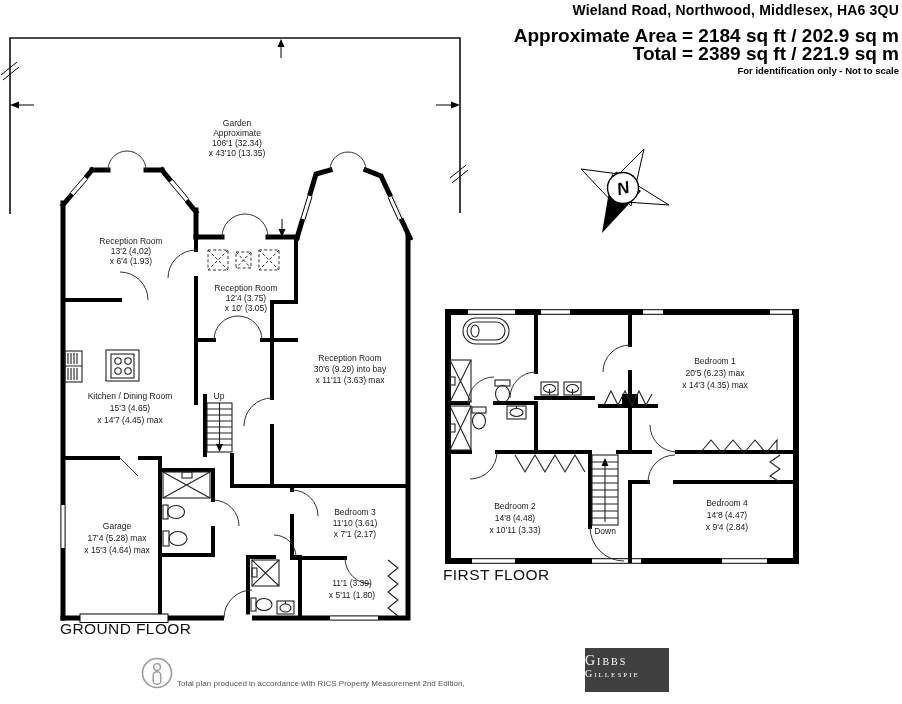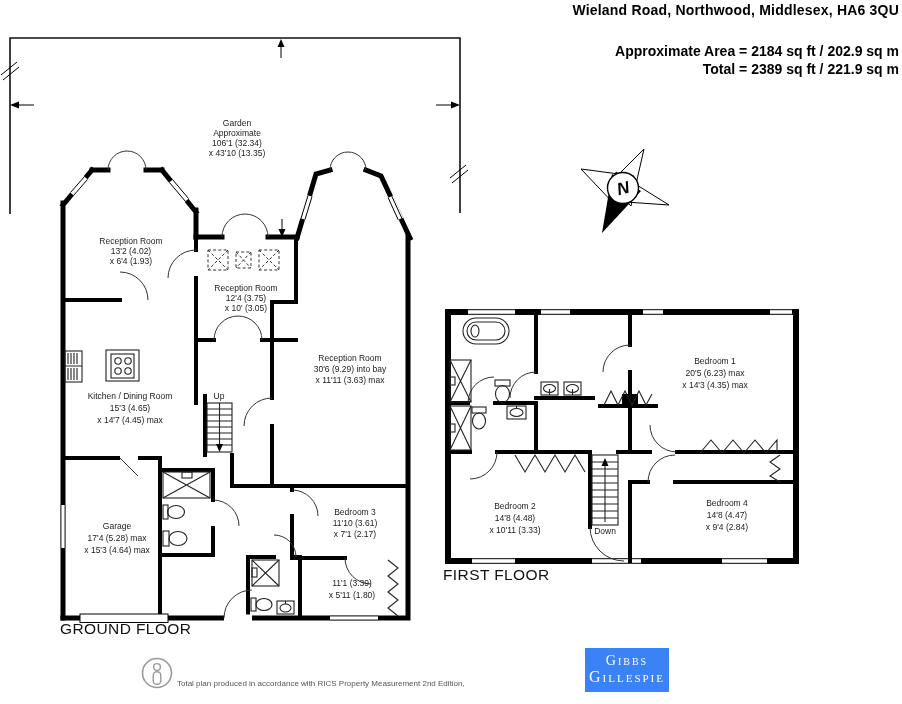--- a/index.html
+++ b/index.html
@@ -1,54 +1,55 @@
 <!DOCTYPE html>
 <html><head>
 <meta charset="utf-8">
 <style>
   html,body{margin:0;padding:0;background:#fff;}
   #page{position:relative;width:902px;height:704px;background:#fff;overflow:hidden;
         font-family:"Liberation Sans",sans-serif;}
   
   #hdr{position:absolute;top:0;right:3px;width:640px;text-align:right;}
   #hdr .title{font-size:14px;font-weight:bold;color:#000;letter-spacing:.2px;margin-top:2px;}
-  #hdr .areas{margin-top:25px;font-size:14px;font-weight:600;color:#000;line-height:17.5px;}
+  #hdr .areas{margin-top:9px;font-size:19px;font-weight:600;color:#000;line-height:17.5px;}
   #hdr .note{font-size:9.5px;font-weight:600;color:#000;margin-top:3px;}
   
   #plan{position:absolute;left:0;top:0;}
   .wallx{stroke:#000;stroke-width:5;fill:none;stroke-linecap:square;}
   .walli{stroke:#000;stroke-width:4;fill:none;stroke-linecap:square;}
   .thin{stroke:#222;stroke-width:1.1;fill:none;}
   .door{stroke:#333;stroke-width:1;fill:none;}
   .winw{stroke:#fff;stroke-width:7;fill:none;}
   .winl{stroke:#000;stroke-width:1;fill:none;}
   .gard{stroke:#111;stroke-width:1.6;fill:none;}
   .rl{font-size:8.5px;fill:#1a1a1a;text-anchor:middle;}
   .fl{font-size:15.5px;fill:#111;letter-spacing:.4px;}
   .dash{stroke:#333;stroke-width:1;fill:none;stroke-dasharray:3,2.2;}
   
   #foot{position:absolute;left:140px;top:654px;width:760px;}
   #foot .txt{position:absolute;left:37px;top:0;font-size:8px;color:#555;line-height:12px;white-space:pre;}
-  #logo{position:absolute;left:445px;top:-6px;width:84px;height:44px;background:#3b82f6;
-        color:#fff;text-align:center;font-family:"Liberation Serif",serif;
+  #logo{position:absolute;left:445px;top:-6px;width:84px;height:44px;background:#404040;
+        color:#fff;text-align:left;font-family:"Liberation Serif",serif;
         font-variant:small-caps;letter-spacing:2px;}
   #logo .l1{font-size:14px;margin-top:5px;}
-  #logo .l2{font-size:16px;margin-top:-1px;}
+  #logo .l2{font-size:10px;margin-top:-1px;}
 </style>
 </head>
 <body>
 
 <div id="page">
 
   <div id="hdr">
     <div class="title">Wieland Road, Northwood, Middlesex, HA6 3QU</div>
     <div class="areas">
       <div>Approximate Area = 2184 sq ft / 202.9 sq m</div>
       <div>Total = 2389 sq ft / 221.9 sq m</div>
     </div>
+    <div class="note">For identification only - Not to scale</div>
   </div>
 
   <svg id="plan" width="902" height="704" viewBox="0 0 902 704">
 
     <g>
       <path class="gard" d="M10,214 V38 H460 V213"></path>
 
       <path class="winl" d="M3,80 L19,67 M1,75 L17,62"></path>
       <path class="winl" d="M452,183 L468,170 M450,178 L466,165"></path>
 

